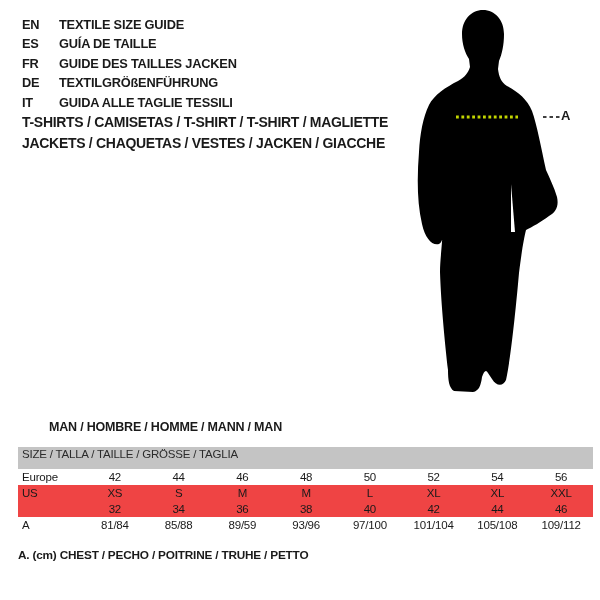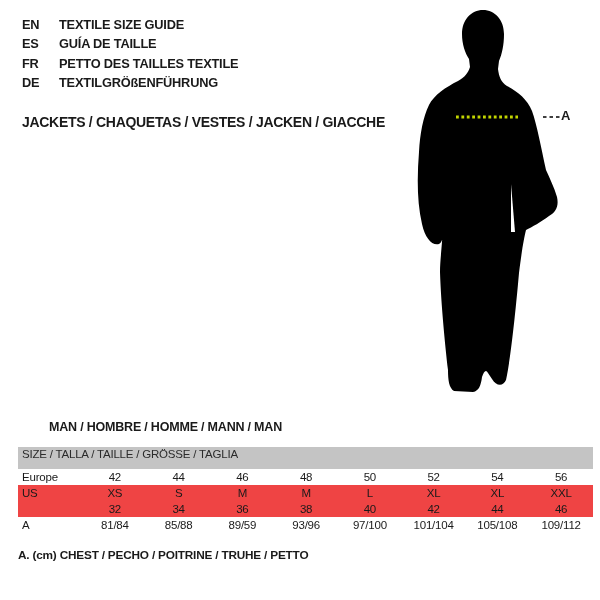--- a/index.html
+++ b/index.html
@@ -39,29 +39,34 @@
       <div class="lang-row">
         <span class="lang-code">EN</span>
         <span class="lang-title">TEXTILE SIZE GUIDE</span>
       </div>
       <div class="lang-row">
         <span class="lang-code">ES</span>
         <span class="lang-title">GUÍA DE TAILLE</span>
       </div>
       <div class="lang-row">
         <span class="lang-code">FR</span>
-        <span class="lang-title">PETTO DES TAILLES TEXTILE</span>
+        <span class="lang-title">GUIDE DES TAILLES JACKEN</span>
       </div>
       <div class="lang-row">
         <span class="lang-code">DE</span>
         <span class="lang-title">TEXTILGRÖßENFÜHRUNG</span>
       </div>
+      <div class="lang-row">
+        <span class="lang-code">IT</span>
+        <span class="lang-title">GUIDA ALLE TAGLIE TESSILI</span>
+      </div>
     </div>
 
   <div class="category-block">
+    <div class="category-line">T-SHIRTS / CAMISETAS / T-SHIRT / T-SHIRT / MAGLIETTE</div>
     <div class="category-line">JACKETS / CHAQUETAS / VESTES / JACKEN / GIACCHE</div>
   </div>
 
   <div class="figure-wrap">
     <svg width="150" height="385" viewBox="0 0 150 385" xmlns="http://www.w3.org/2000/svg">
       <path fill="#000000" d="
         M68,2
         C56,2 47,12 47,26
         C47,36 50,45 54,51
         L55,59

